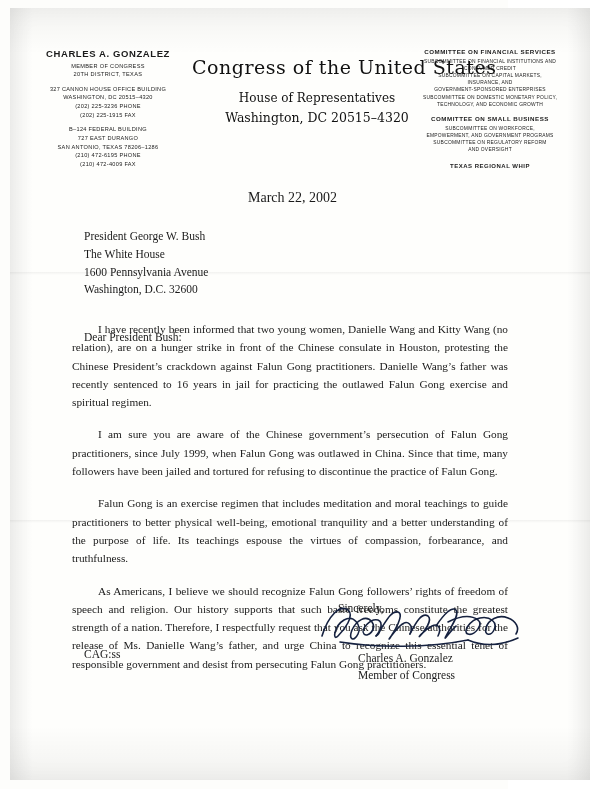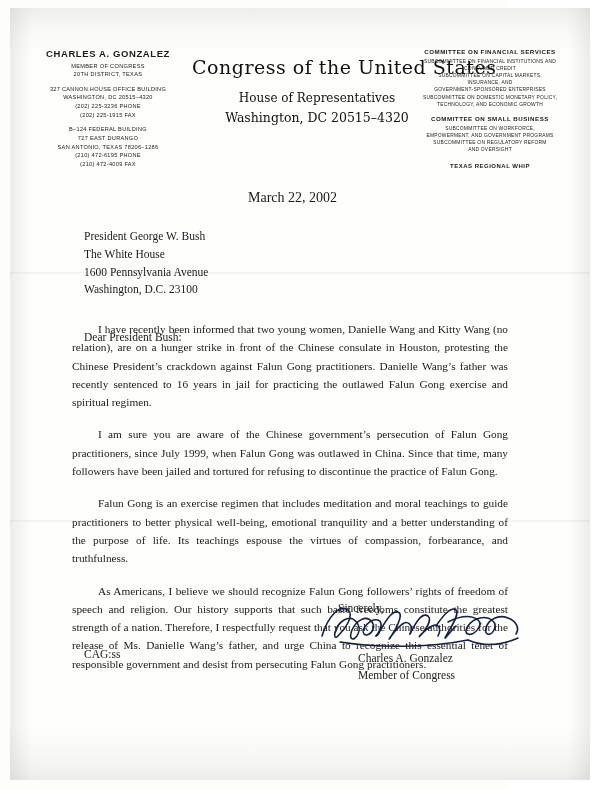--- a/index.html
+++ b/index.html
@@ -269,21 +269,21 @@
       <div class="lh-r-whip">TEXAS REGIONAL WHIP</div>
     </div>
   </div>
 
   <div class="date">March 22, 2002</div>
 
   <div class="addressee">
     <div>President George W. Bush</div>
     <div>The White House</div>
     <div>1600 Pennsylvania Avenue</div>
-    <div>Washington, D.C.  23100</div>
+    <div>Washington, D.C.  32600</div>
   </div>
 
   <div class="salutation">Dear President Bush:</div>
 
   <div class="body">
     <p>I have recently been informed that two young women, Danielle Wang and Kitty Wang (no relation), are on a hunger strike in front of the Chinese consulate in Houston, protesting the Chinese President’s crackdown against Falun Gong practitioners.  Danielle Wang’s father was recently sentenced to 16 years in jail for practicing the outlawed Falun Gong exercise and spiritual regimen.</p>
     <p>I am sure you are aware of the Chinese government’s persecution of Falun Gong practitioners, since July 1999, when Falun Gong was outlawed in China.  Since that time, many followers have been jailed and tortured for refusing to discontinue the practice of Falun Gong.</p>
     <p>Falun Gong is an exercise regimen that includes meditation and moral teachings to guide practitioners to better physical well-being, emotional tranquility and a better understanding of the purpose of life.  Its teachings espouse the virtues of compassion, forbearance, and truthfulness.</p>
     <p>As Americans, I believe we should recognize Falun Gong followers’ rights of freedom of speech and religion.  Our history supports that such basic freedoms constitute the greatest strength of a nation.  Therefore, I respectfully request that you ask the Chinese authorities for the release of Ms. Danielle Wang’s father, and urge China to recognize this essential tenet of responsible government and desist from persecuting Falun Gong practitioners.</p>
   </div>

